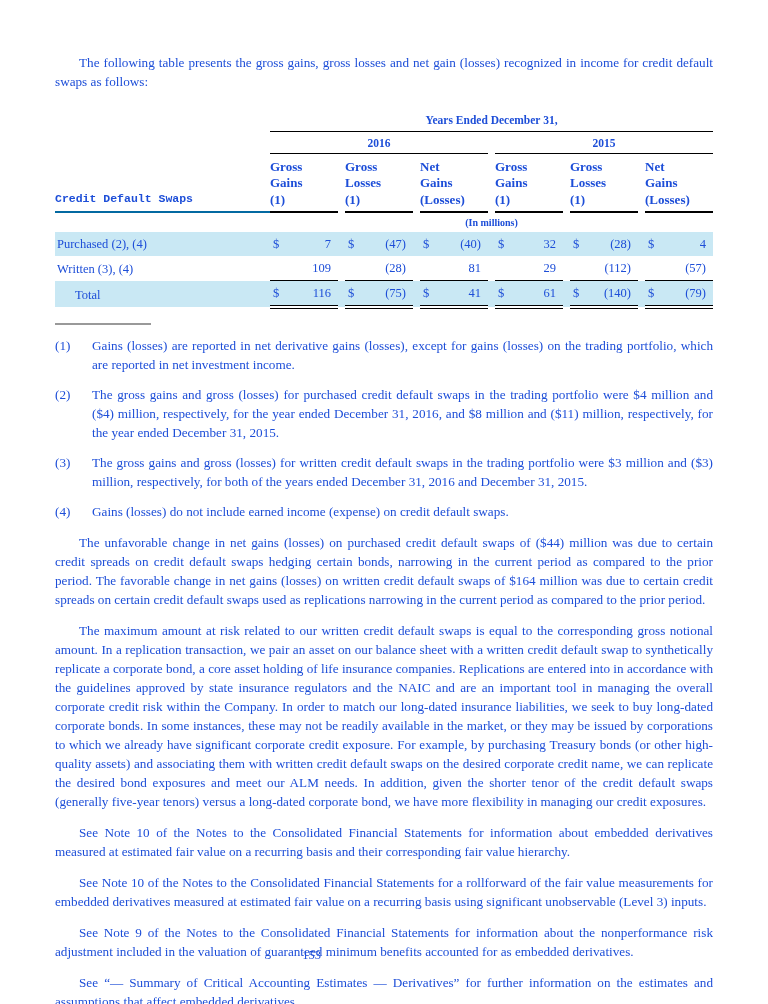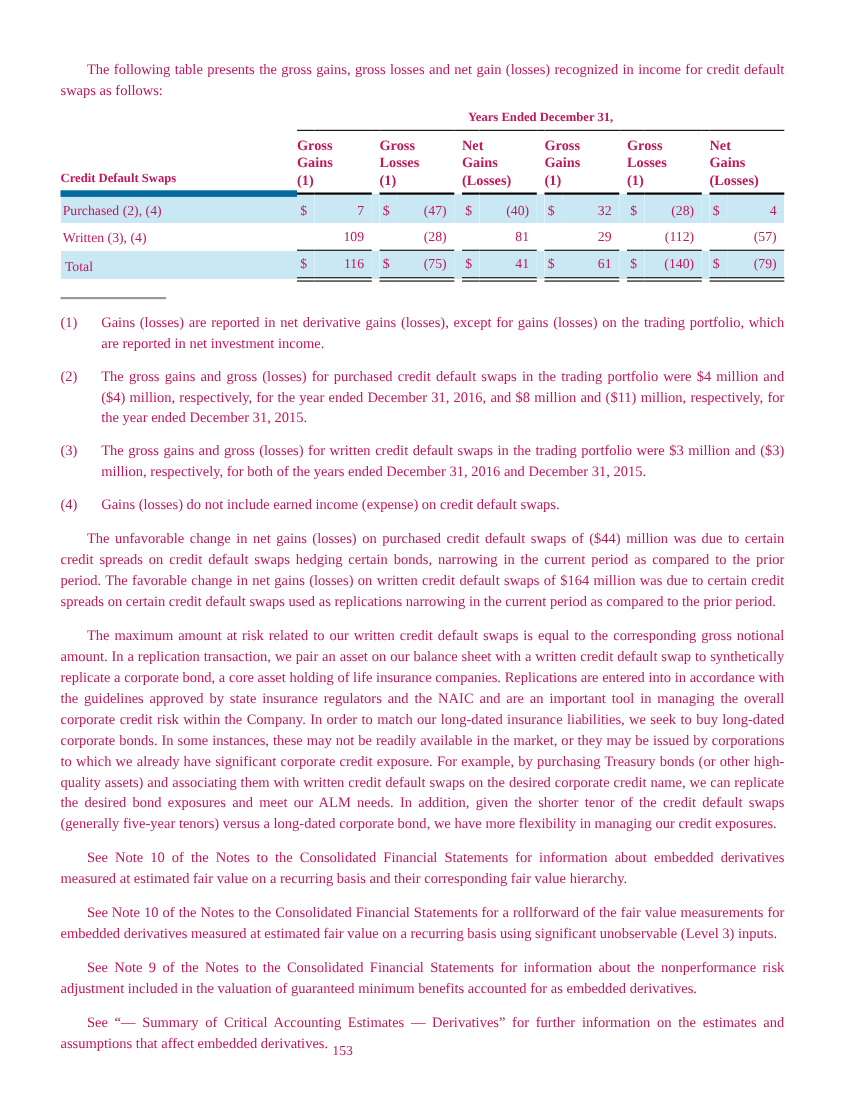--- a/index.html
+++ b/index.html
@@ -1,42 +1,42 @@
 <!DOCTYPE html>
 <html><head>
 <meta charset="utf-8">
 <style>
   * { margin:0; padding:0; box-sizing:border-box; }
   html,body { background:#ffffff; }
   .page {
     width:768px; height:1004px; position:relative; background:#ffffff;
     font-family:"Liberation Serif","DejaVu Serif",serif;
-    color:#be185d; font-size:13.2px; line-height:1.44;
+    color:#1d4ed8; font-size:13.2px; line-height:1.44;
     padding:53px 55px 0 55px; overflow:hidden;
   }
   .para { text-align:justify; text-indent:24px; }
 
   
-  table.fin { border-collapse:collapse; table-layout:fixed; width:658px; margin-top:8px; }
+  table.fin { border-collapse:collapse; table-layout:fixed; width:658px; margin-top:21px; }
   table.fin td { vertical-align:bottom; overflow:hidden; white-space:nowrap; }
   .tbl-title { text-align:center; font-weight:bold; font-size:11.5px;
                border-bottom:1px solid #000; padding-bottom:2px; }
   .year      { text-align:center; font-weight:bold; font-size:11.5px;
                border-bottom:1px solid #000; padding:3px 0 2px; }
   .colhead   { text-align:left; font-weight:bold; font-size:13px; line-height:1.25;
                white-space:pre-line !important; border-bottom:2px solid #000;
                padding:5px 0 3px; vertical-align:bottom; }
-  .rowhead   { font-weight:bold; font-size:11.5px; border-bottom:6px solid #0369a1;
-               padding-bottom:3px; vertical-align:bottom; }
+  .rowhead   { font-weight:bold; font-size:11.5px; border-bottom:2px solid #0369a1;
+               padding-bottom:3px; vertical-align:bottom;font-family:Liberation Mono, monospace; }
   .units     { text-align:center; font-weight:bold; font-size:10px; padding:3px 0 2px; }
   .lblcell   { font-size:12.5px; padding:3px 0 3px 2px; }
   .d         { font-size:12.5px; text-align:left;  padding:3px 0 3px 3px; }
   .v         { font-size:12.5px; text-align:right; padding:3px 7px 3px 0; }
   .hl        { background:#c9e8f4; }
-  .indent1   { padding-left:4px; }
+  .indent1   { padding-left:20px; }
   tr.total .d, tr.total .v { border-top:1px solid #000; border-bottom:4px double #000; }
 
   
   .fn-divider { width:96px; border-top:2px solid #999999; margin-top:14px; }
   .footnote { display:flex; margin-top:11px; }
   .fn-marker { width:37px; flex:0 0 37px; }
   .fn-text { flex:1; text-align:justify; }
 
   .body-para { text-align:justify; text-indent:24px; margin-top:12px; }
   .section-heading { font-weight:bold; font-style:italic; margin-top:14px; }
@@ -72,20 +72,26 @@
       <col style="width:16px">
         <col style="width:52px">
     </colgroup>
 
     <tbody>
         <tr>
       <td></td>
       <td colspan="17" class="tbl-title">Years Ended December 31,</td>
     </tr>
 
+    <tr>
+      <td></td>
+      <td colspan="8" class="year">2016</td>
+      <td></td>
+      <td colspan="8" class="year">2015</td>
+    </tr>
 
     <tr>
       <td class="rowhead">Credit Default Swaps</td>
       <td colspan="2" class="colhead">Gross
 Gains
 (1)</td>
           <td></td>
       <td colspan="2" class="colhead">Gross
 Losses
 (1)</td>
@@ -100,20 +106,24 @@
           <td></td>
       <td colspan="2" class="colhead">Gross
 Losses
 (1)</td>
           <td></td>
       <td colspan="2" class="colhead">Net
 Gains
 (Losses)</td>
     </tr>
 
+    <tr>
+      <td></td>
+      <td colspan="17" class="units">(In millions)</td>
+    </tr>
 
     <tr class="hl">
       <td class="lblcell">Purchased (2), (4)</td>
       <td class="d">$</td>
       <td class="v">7</td>
           <td></td>
       <td class="d">$</td>
       <td class="v">(47)</td>
           <td></td>
       <td class="d">$</td>

